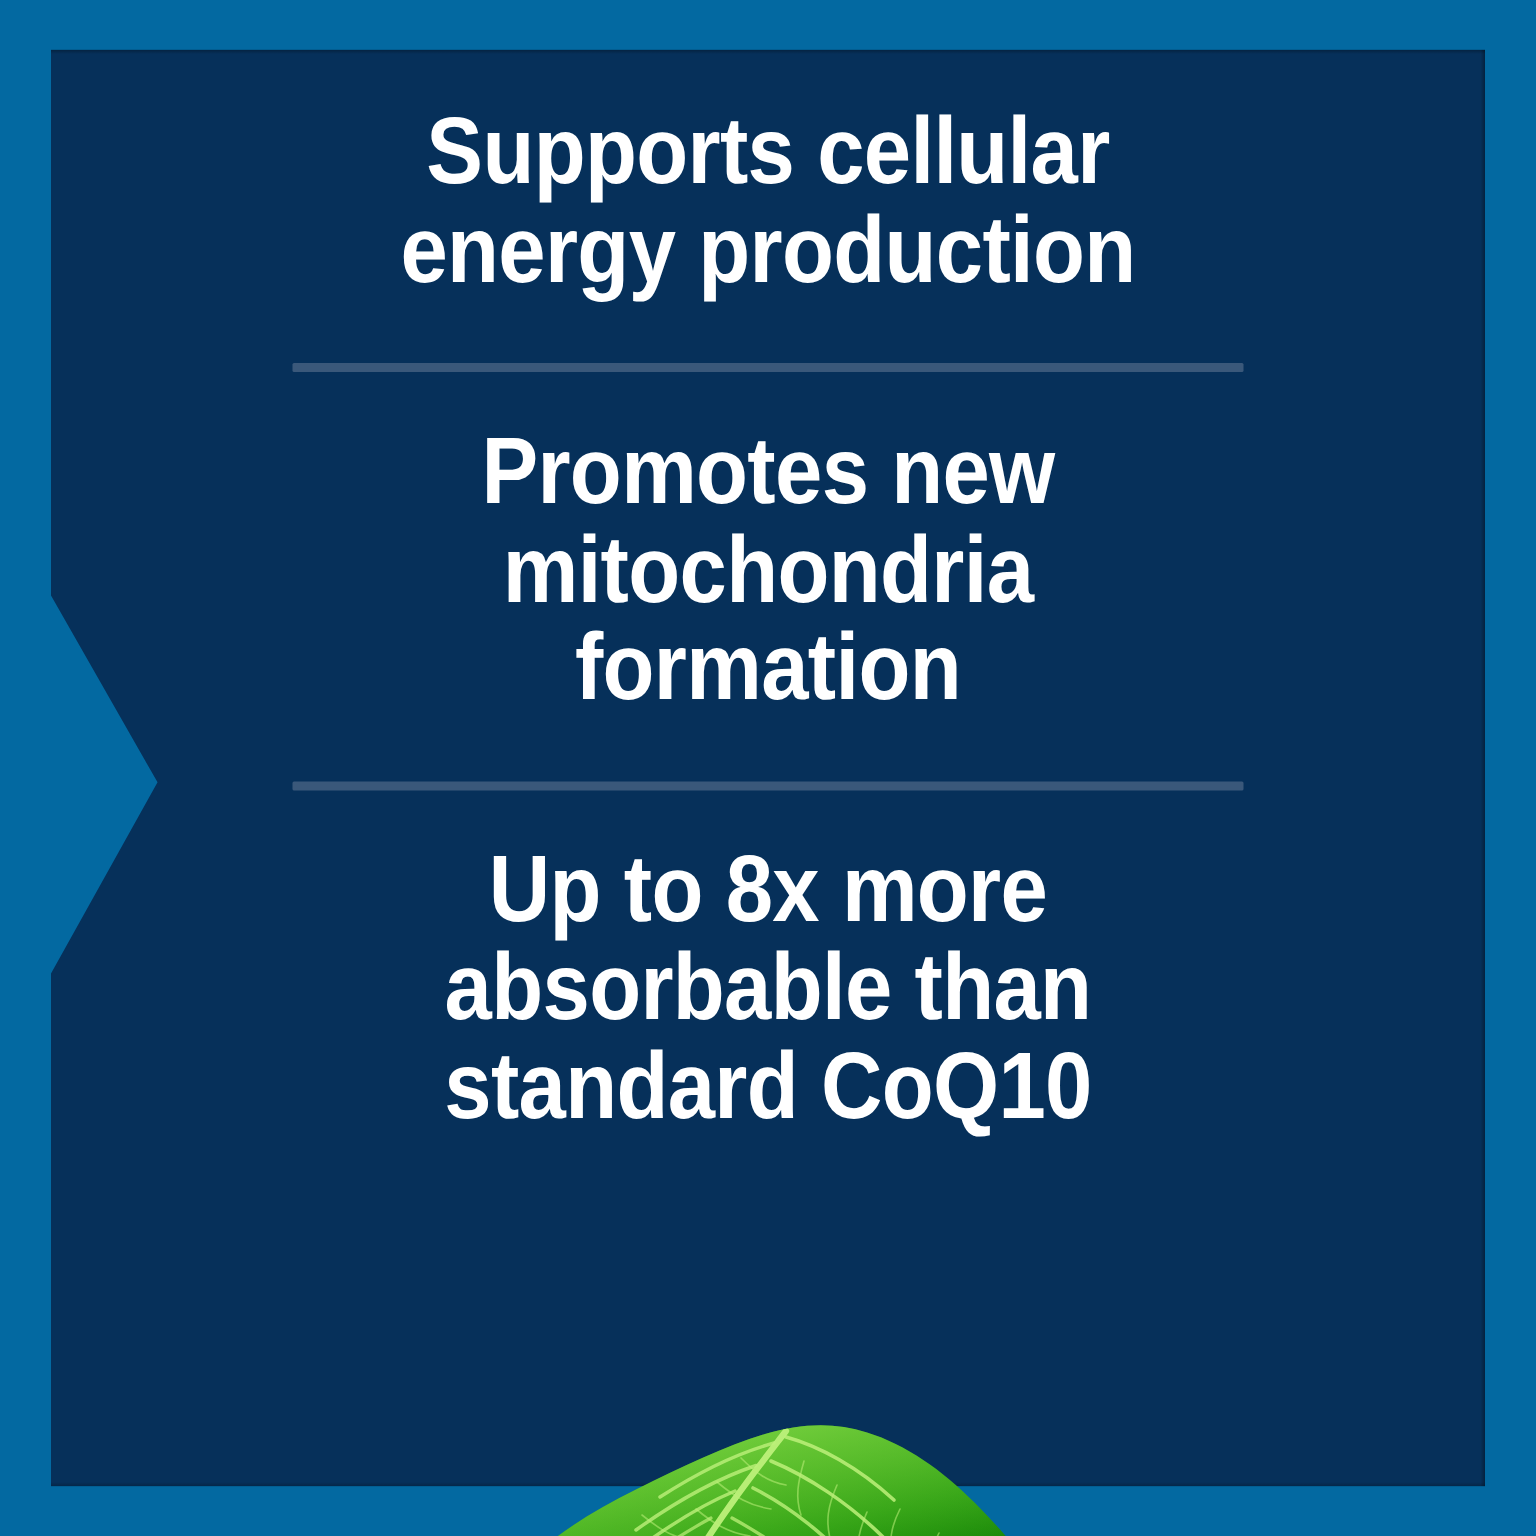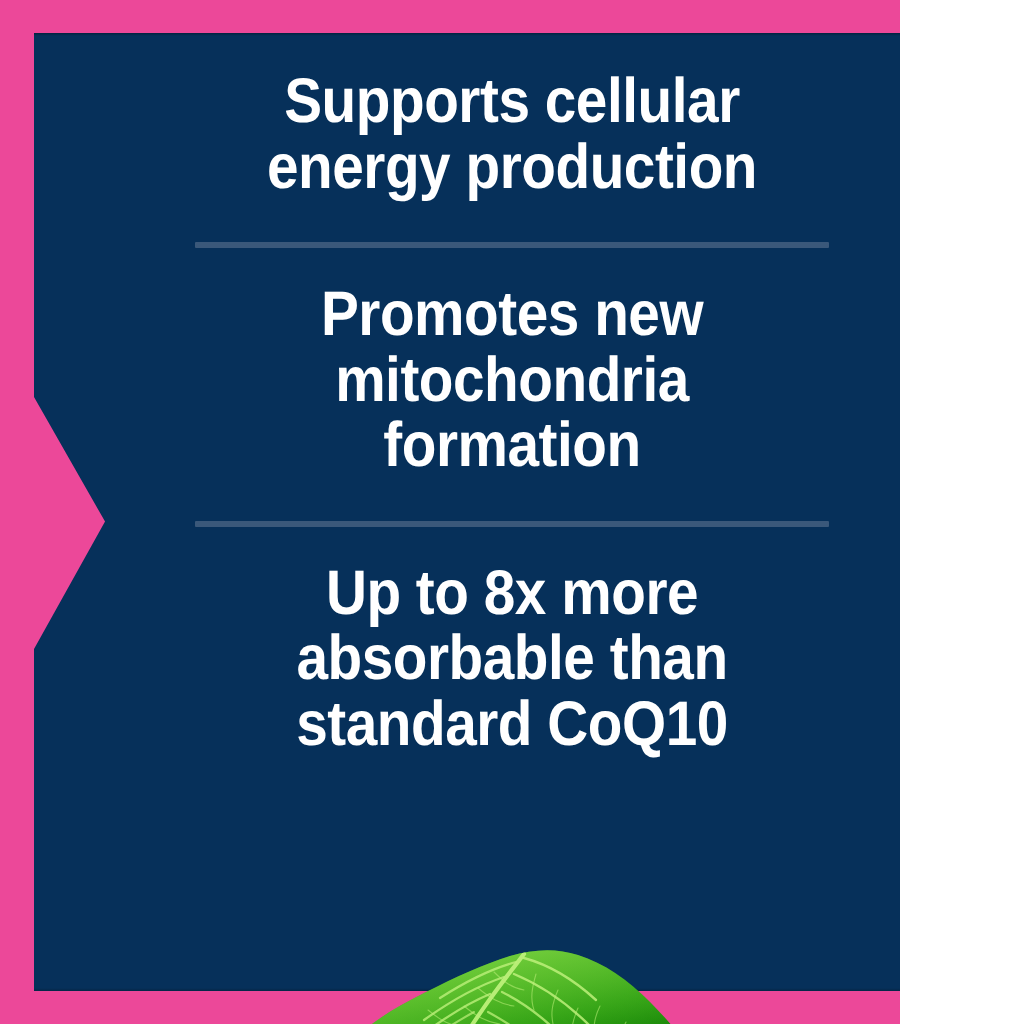--- a/index.html
+++ b/index.html
@@ -9,23 +9,23 @@
   }
   body {
     width: 1024px;
     height: 1024px;
     overflow: hidden;
     font-family: "Liberation Sans", sans-serif;
   }
 
   #stage {
     position: relative;
-    width: 900px;
+    width: 1024px;
     height: 1024px;
-    background: #ec4899;
+    background: #0369a1;
     overflow: hidden;
   }
 
   
   #panel {
     position: absolute;
     left: 34px;
     top: 33px;
     width: 956px;   
     height: 958px;  

